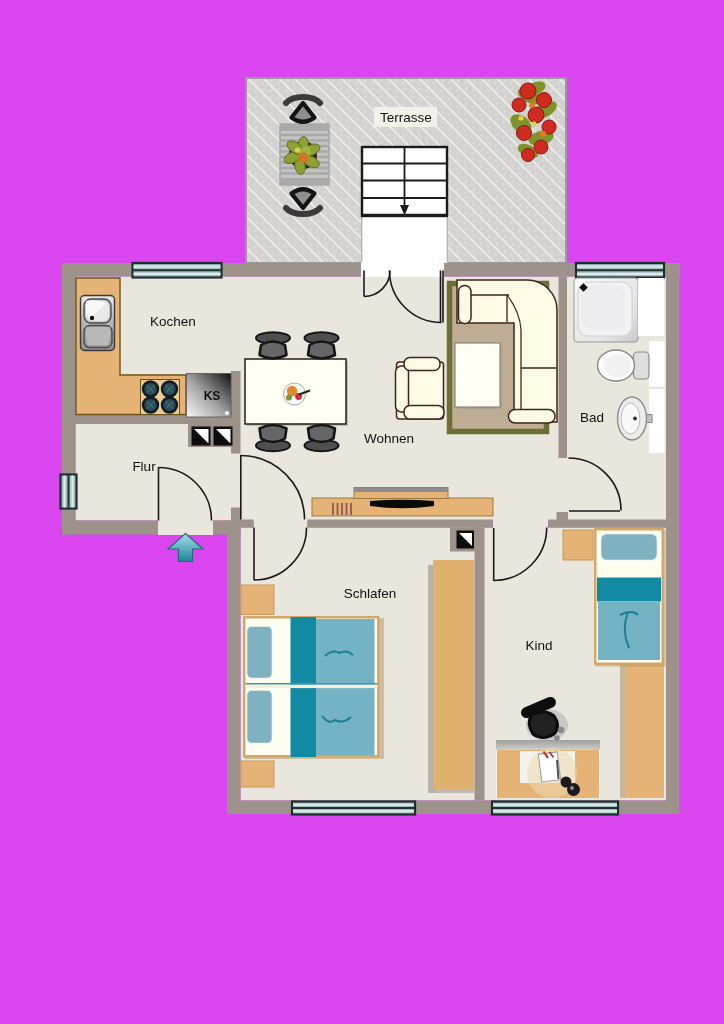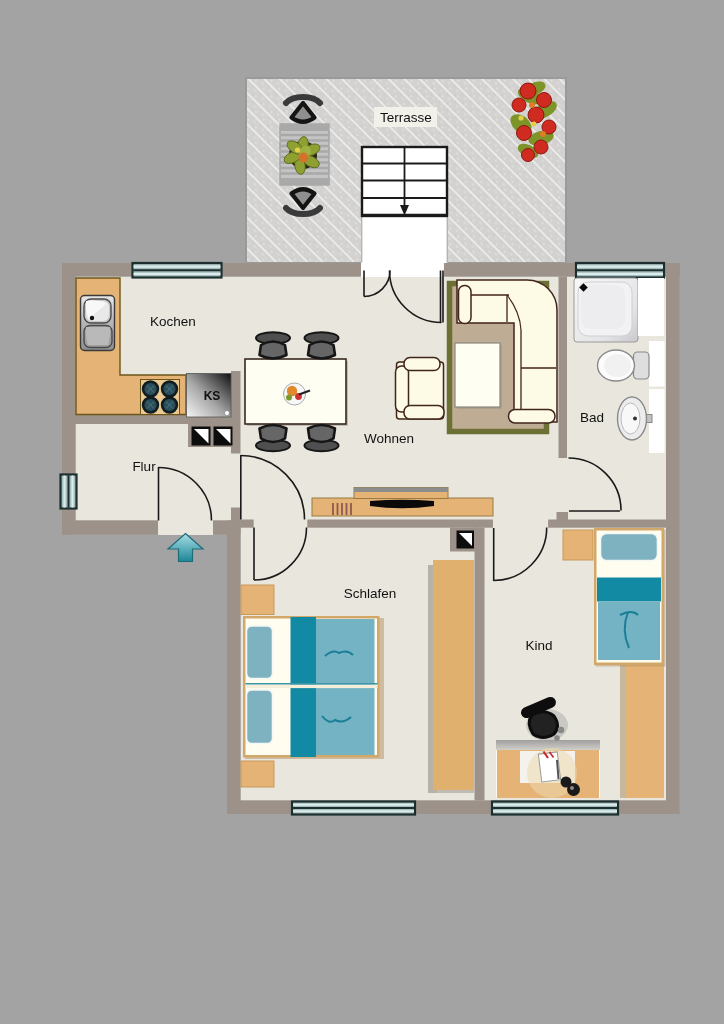--- a/index.html
+++ b/index.html
@@ -1,16 +1,16 @@
 <!DOCTYPE html>
 <html><head>
 <meta charset="utf-8">
 <style>
 html,body{margin:0;padding:0;background:#ffffff;}
-#page{position:relative;width:724px;height:1024px;background:#a3a3a3;overflow:hidden;}
+#page{position:relative;width:724px;height:1024px;background:#d946ef;overflow:hidden;}
 text{font-family:"Liberation Sans",sans-serif;fill:#111111;}
 </style>
 </head>
 <body>
 <div id="page">
 <svg width="724" height="1024" viewBox="0 0 724 1024" xmlns="http://www.w3.org/2000/svg">
 <defs>
 <pattern id="hatch" width="11" height="11" patternUnits="userSpaceOnUse" patternTransform="rotate(45 0 0)">
 <rect width="11" height="11" fill="#d3d2d0"></rect>
 <rect x="0" y="0" width="11" height="2" fill="#eaeae8"></rect>

